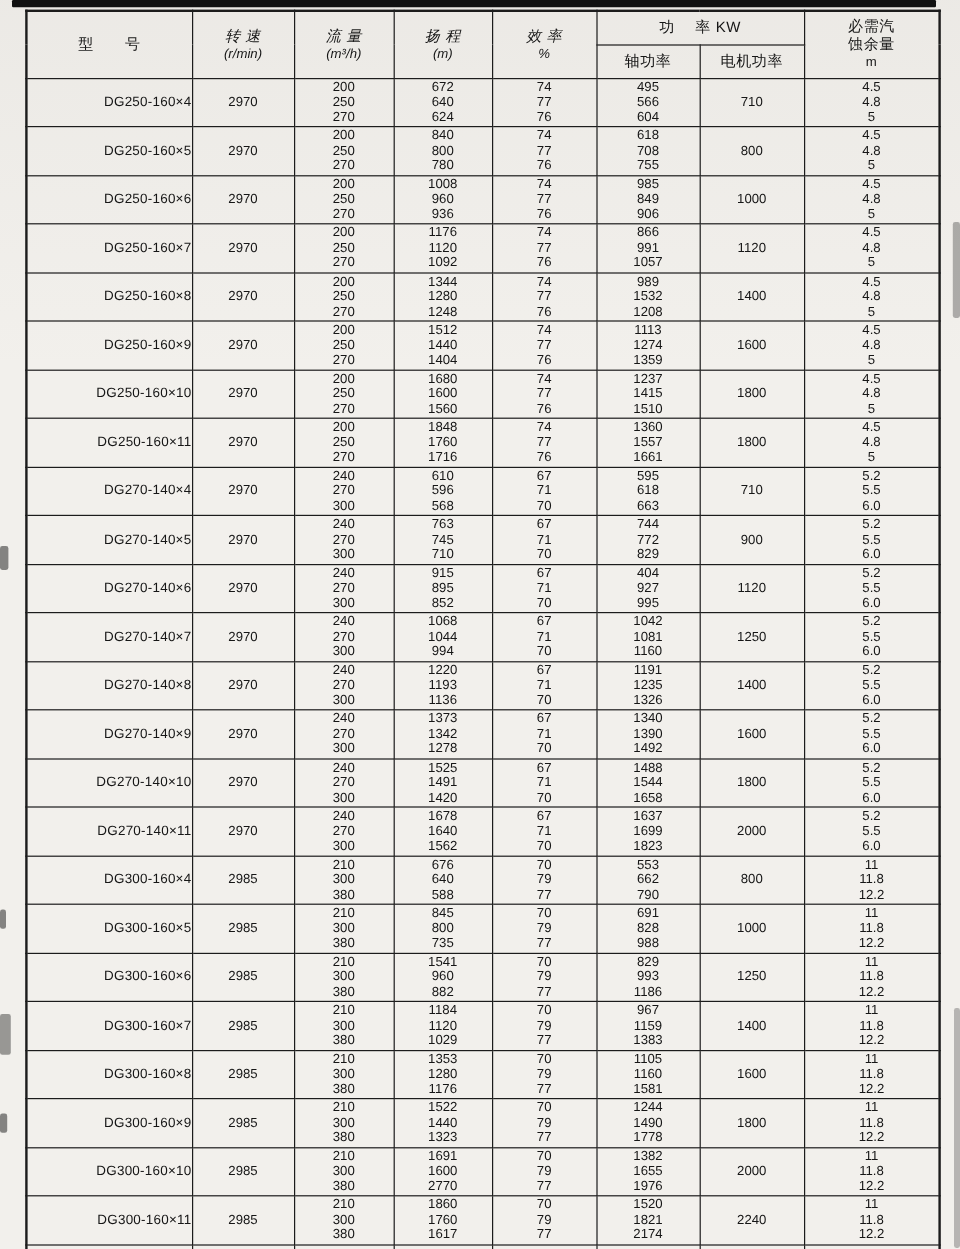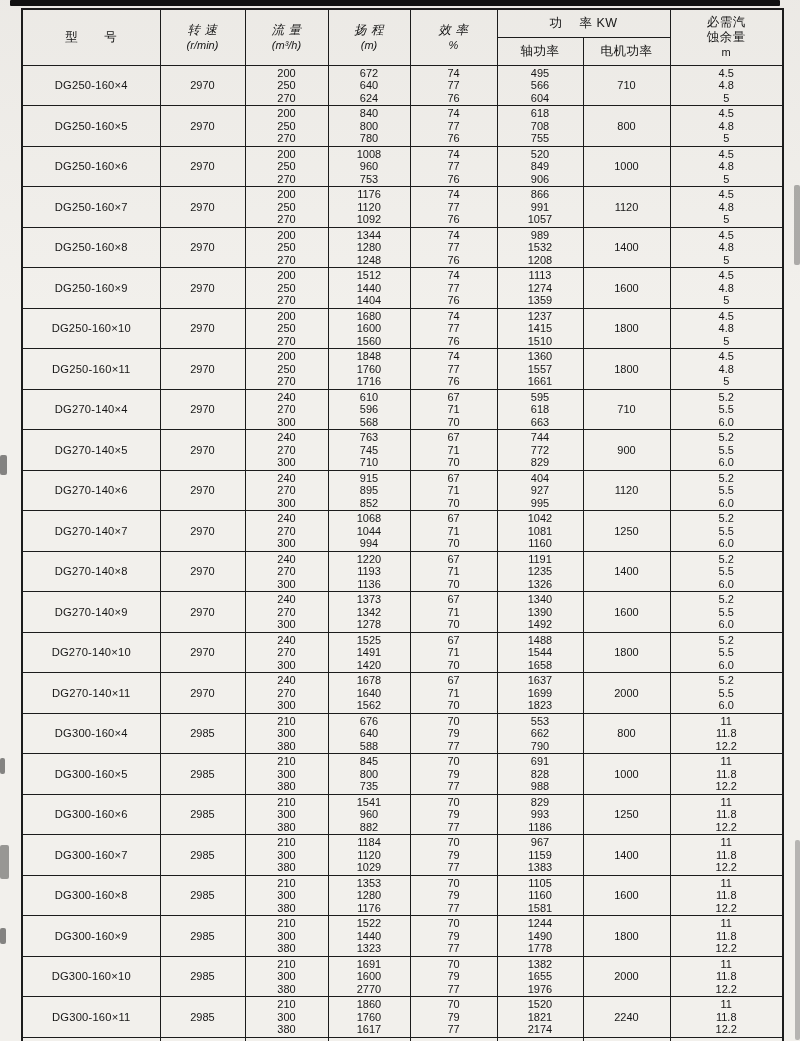--- a/index.html
+++ b/index.html
@@ -62,21 +62,21 @@
   thead th {
     font-size: 12.5px;
     letter-spacing: 0.5px;
   }
   .hdr-unit { font-size: 11px; letter-spacing: 0; display: block; margin-top: 1px; }
   .hdr-two-line { line-height: 14px; font-style: italic; }
   .hdr-npsh { line-height: 15px; font-size: 12.5px; }
   .hdr-npsh .m-unit { font-size: 11px; }
   tbody tr { height: 38.85px; }
   tbody td { font-size: 11px; }
-  .model-cell { font-size: 11.2px; letter-spacing: 0.2px; }
+  .model-cell { font-size: 11.2px; letter-spacing: 0.2px; text-align: right; }
   .subline { line-height: 12.5px; }
   .stack { padding: 1px 0; }
 </style>
 </head>
 <body>
 
 <div class="page">
 
   <div class="scan-bar-top"></div>
   <div class="smudge s1"></div>
@@ -201,29 +201,29 @@
       <td class="model-cell">DG250-160×6</td>
       <td>2970</td>
       <td class="stack">
             <div class="subline">200</div>
             <div class="subline">250</div>
             <div class="subline">270</div>
           </td>
       <td class="stack">
             <div class="subline">1008</div>
             <div class="subline">960</div>
-            <div class="subline">753</div>
+            <div class="subline">936</div>
           </td>
       <td class="stack">
             <div class="subline">74</div>
             <div class="subline">77</div>
             <div class="subline">76</div>
           </td>
       <td class="stack">
-            <div class="subline">520</div>
+            <div class="subline">985</div>
             <div class="subline">849</div>
             <div class="subline">906</div>
           </td>
       <td>1000</td>
       <td class="stack">
             <div class="subline">4.5</div>
             <div class="subline">4.8</div>
             <div class="subline">5</div>
           </td>
     </tr>

